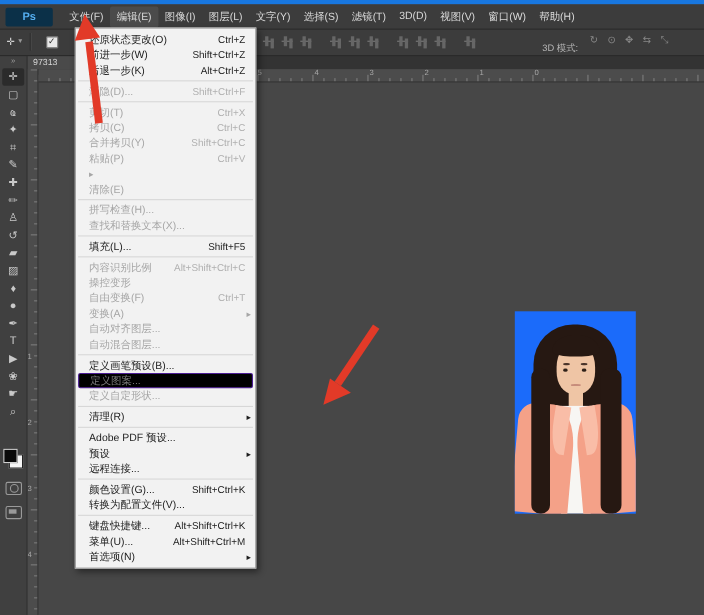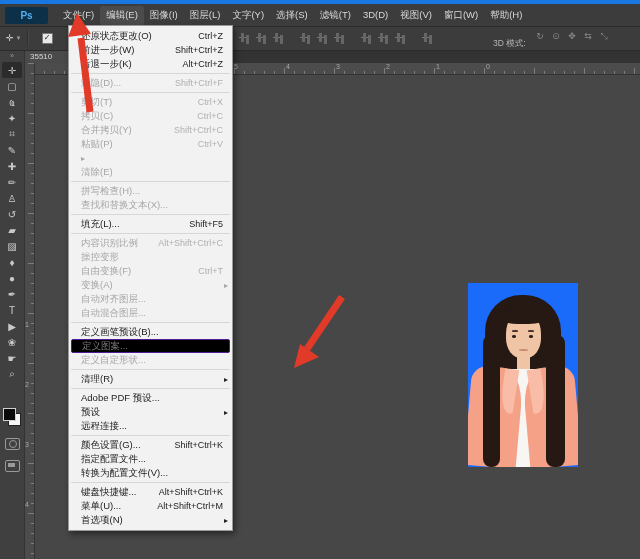--- a/index.html
+++ b/index.html
@@ -175,21 +175,21 @@
     </div>
   <div id="swatches">
     <div id="swatch-bg"></div>
     <div id="swatch-fg"></div>
   </div>
   <div id="quickmask-btn"></div>
   <div id="screenmode-btn"></div>
 </div>
 
 <div id="tabbar" class="abs">
-  <div id="doc-tab">35510</div>
+  <div id="doc-tab">97313</div>
 </div>
 
 <div id="ruler-corner" class="abs"></div>
 <div id="h-ruler" class="abs">
     <div class="htick" style="left: 0px; height: 6px;"></div>
     <div class="htick" style="left: 10px; height: 3px;"></div>
     <div class="htick" style="left: 20px; height: 3px;"></div>
     <div class="htick" style="left: 30px; height: 3px;"></div>
     <div class="htick" style="left: 40px; height: 3px;"></div>
     <div class="htick" style="left: 50px; height: 6px;"></div>
@@ -433,23 +433,20 @@
     </div>
     <div class="menu-row enabled">
       <span class="lbl">远程连接...</span>
     </div>
     <div class="menu-sep"></div>
     <div class="menu-row enabled">
       <span class="lbl">颜色设置(G)...</span>
       <span class="sc">Shift+Ctrl+K</span>
     </div>
     <div class="menu-row enabled">
-      <span class="lbl">指定配置文件...</span>
-    </div>
-    <div class="menu-row enabled">
       <span class="lbl">转换为配置文件(V)...</span>
     </div>
     <div class="menu-sep"></div>
     <div class="menu-row enabled">
       <span class="lbl">键盘快捷键...</span>
       <span class="sc">Alt+Shift+Ctrl+K</span>
     </div>
     <div class="menu-row enabled">
       <span class="lbl">菜单(U)...</span>
       <span class="sc">Alt+Shift+Ctrl+M</span>

